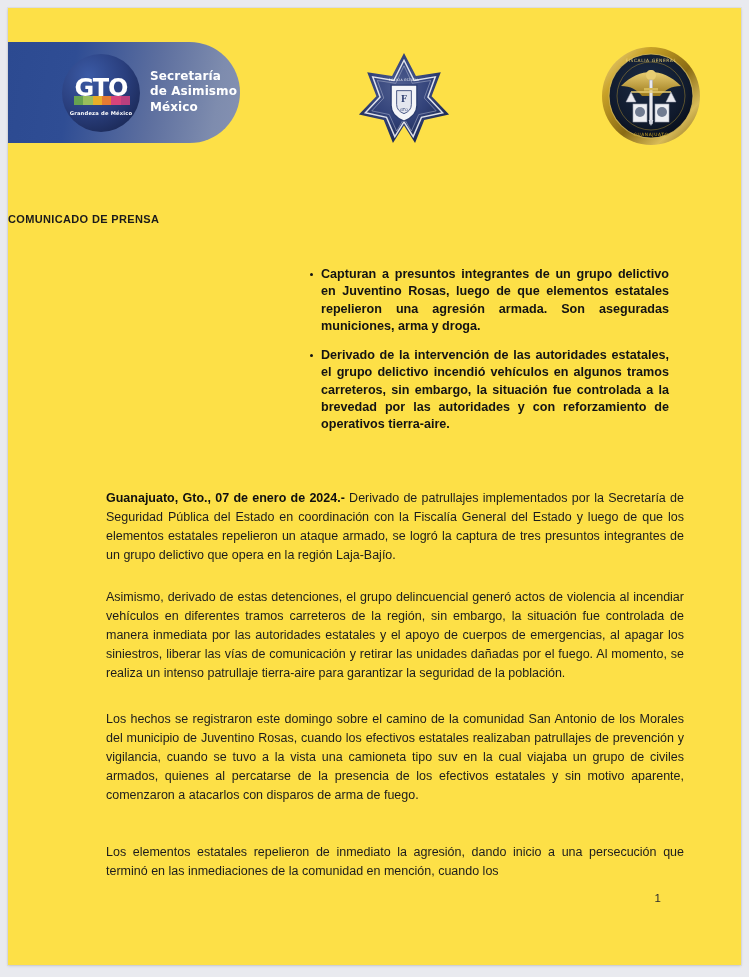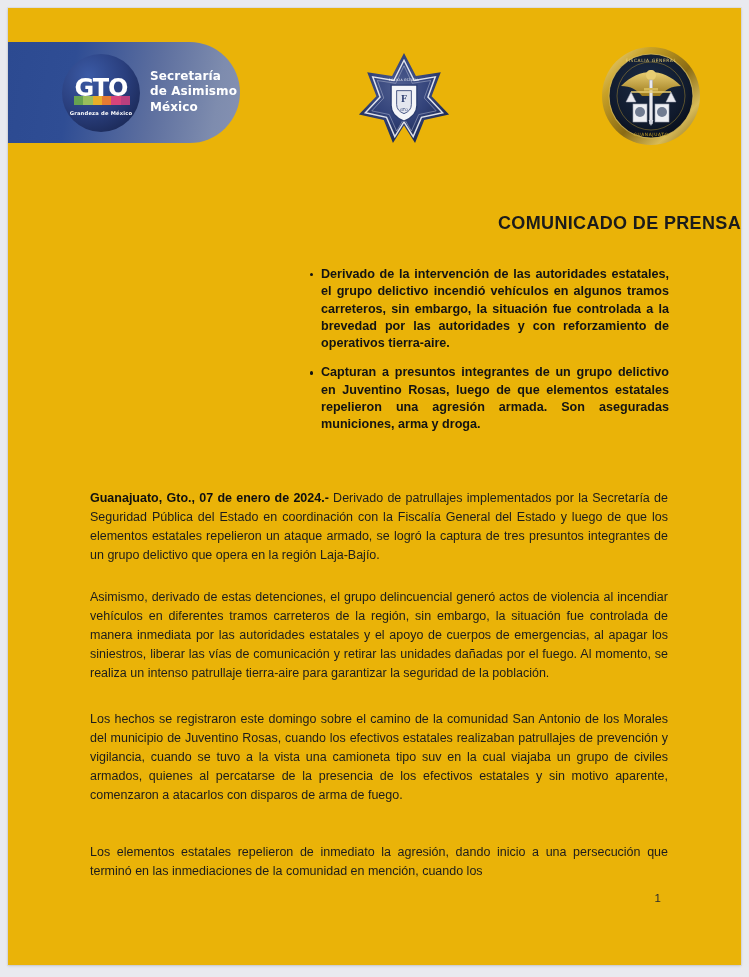--- a/index.html
+++ b/index.html
@@ -13,21 +13,21 @@
   #viewport {
     position: relative;
     width: 749px; height: 977px;
     background: #e9eaef;
   }
   
   #page {
     position: absolute;
     left: 8px; top: 8px;
     width: 733px; height: 957px;
-    background: #eab308;
+    background: #fde047;
     box-shadow: 0 1px 3px rgba(0,0,0,0.13), 0 0 0 1px rgba(0,0,0,0.035);
   }
   
   .header {
     position: absolute;
     left: 0; top: 0;
     width: 733px; height: 150px;
   }
   .gto-banner {
     position: absolute;
@@ -93,22 +93,22 @@
   .fiscalia-seal {
     position: absolute;
     left: 593px; top: 38px;
     width: 100px; height: 100px;
   }
   
   .doc-title {
     position: absolute;
     left: 0; top: 205px;
     width: 733px;
-    text-align: right;
-    font-size: 18px;
+    text-align: left;
+    font-size: 11px;
     font-weight: bold;
     color: #1b1b1b;
     letter-spacing: 0.35px;
     font-family: "Liberation Sans", sans-serif;
   }
   .bullets {
     position: absolute;
     left: 296px; top: 258px;
     width: 365px;
   }
@@ -128,21 +128,21 @@
     content: "";
     position: absolute;
     left: 6px; top: 7px;
     width: 3.4px; height: 3.4px;
     border-radius: 50%;
     background: #131313;
   }
   .bullet:last-child { margin-bottom: 0; }
   .body-block {
     position: absolute;
-    left: 82px;
+    left: 98px;
     width: 578px;
     font-size: 12.5px;
     line-height: 1.52;
     color: #1c1c1c;
     text-align: justify;
     text-justify: inter-word;
     font-family: "Liberation Sans", sans-serif;
   }
   .body-block b { font-weight: bold; color: #0f0f0f; }
   #para-1 { top: 481px; }
@@ -247,22 +247,22 @@
           <circle cx="61" cy="66" r="5" fill="#5a6780" opacity="0.85"></circle>
           <text x="50" y="16" font-size="4.4" font-family="DejaVu Sans, sans-serif" fill="#e8cd72" text-anchor="middle" letter-spacing="0.6">FISCALIA GENERAL</text>
           <text x="50" y="90" font-size="4.4" font-family="DejaVu Sans, sans-serif" fill="#c9a227" text-anchor="middle" letter-spacing="0.6">GUANAJUATO</text>
         </svg>
       </div>
     </div>
 
     <div class="doc-title">COMUNICADO DE PRENSA</div>
 
     <div class="bullets">
+      <div class="bullet">Capturan a presuntos integrantes de un grupo delictivo en Juventino Rosas, luego de que elementos estatales repelieron una agresión armada. Son aseguradas municiones, arma y droga.</div>
       <div class="bullet">Derivado de la intervención de las autoridades estatales, el grupo delictivo incendió vehículos en algunos tramos carreteros, sin embargo, la situación fue controlada a la brevedad por las autoridades y con reforzamiento de operativos tierra-aire.</div>
-      <div class="bullet">Capturan a presuntos integrantes de un grupo delictivo en Juventino Rosas, luego de que elementos estatales repelieron una agresión armada. Son aseguradas municiones, arma y droga.</div>
     </div>
 
     <div class="body-block" id="para-1"><b>Guanajuato, Gto., 07 de enero de 2024.-</b><span> Derivado de patrullajes implementados por la Secretaría de Seguridad Pública del Estado en coordinación con la Fiscalía General del Estado y luego de que los elementos estatales repelieron un ataque armado, se logró la captura de tres presuntos integrantes de un grupo delictivo que opera en la región Laja-Bajío.</span></div>
 
     <div class="body-block" id="para-2">Asimismo, derivado de estas detenciones, el grupo delincuencial generó actos de violencia al incendiar vehículos en diferentes tramos carreteros de la región, sin embargo, la situación fue controlada de manera inmediata por las autoridades estatales y el apoyo de cuerpos de emergencias, al apagar los siniestros, liberar las vías de comunicación y retirar las unidades dañadas por el fuego. Al momento, se realiza un intenso patrullaje tierra-aire para garantizar la seguridad de la población.</div>
 
     <div class="body-block" id="para-3">Los hechos se registraron este domingo sobre el camino de la comunidad San Antonio de los Morales del municipio de Juventino Rosas, cuando los efectivos estatales realizaban patrullajes de prevención y vigilancia, cuando se tuvo a la vista una camioneta tipo suv en la cual viajaba un grupo de civiles armados, quienes al percatarse de la presencia de los efectivos estatales y sin motivo aparente, comenzaron a atacarlos con disparos de arma de fuego.</div>
 
     <div class="body-block" id="para-4">Los elementos estatales repelieron de inmediato la agresión, dando inicio a una persecución que terminó en las inmediaciones de la comunidad en mención, cuando los</div>
 

